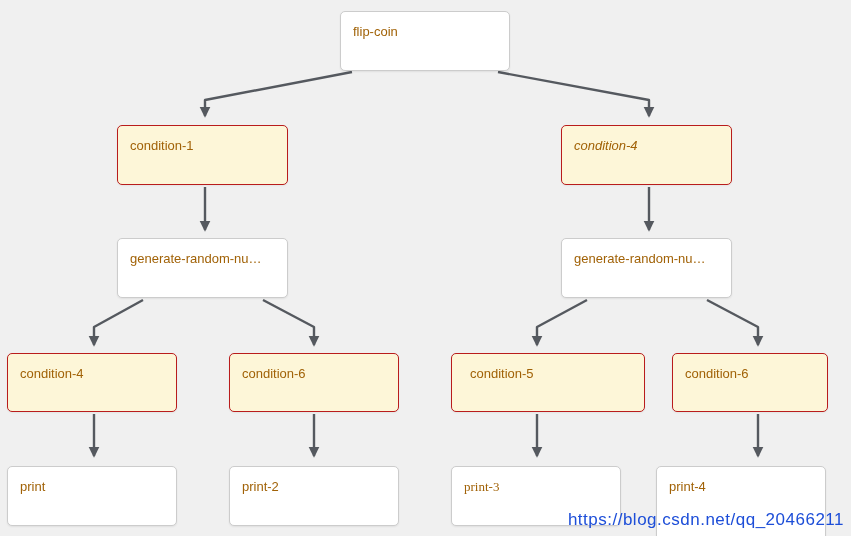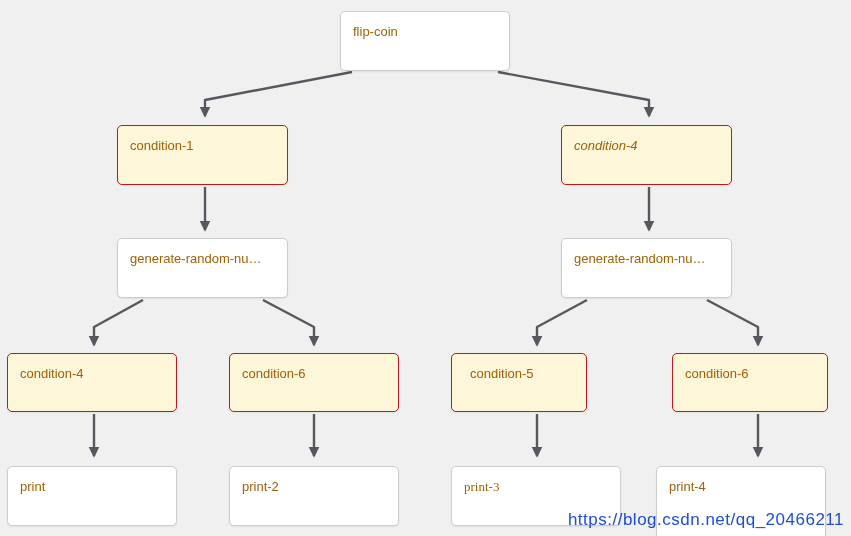--- a/index.html
+++ b/index.html
@@ -93,21 +93,21 @@
   <div class="node action" style="left:340px; top:11px;  width:170px; height:60px;">flip-coin</div>
 
   <div class="node condition" style="left:117px; top:125px; width:171px; height:60px;">condition-1</div>
   <div class="node condition" style="left:561px; top:125px; width:171px; height:60px;font-style:italic;">condition-4</div>
 
   <div class="node action" style="left:117px; top:238px; width:171px; height:60px;">generate-random-nu…</div>
   <div class="node action" style="left:561px; top:238px; width:171px; height:60px;">generate-random-nu…</div>
 
   <div class="node condition" style="left:7px;   top:353px; width:170px; height:59px;">condition-4</div>
   <div class="node condition" style="left:229px; top:353px; width:170px; height:59px;">condition-6</div>
-  <div class="node condition" style="left:451px; top:353px; width:136px; height:59px;padding-left:18px;">condition-5</div>
+  <div class="node condition" style="left:451px; top:353px; width:194px; height:59px;padding-left:18px;">condition-5</div>
   <div class="node condition" style="left:672px; top:353px; width:156px; height:59px;">condition-6</div>
 
   <div class="node action" style="left:7px;   top:466px; width:170px; height:60px;">print</div>
   <div class="node action" style="left:229px; top:466px; width:170px; height:60px;">print-2</div>
   <div class="node action" style="left:451px; top:466px; width:170px; height:60px;font-family:Liberation Serif, serif;">print-3</div>
   <div class="node action" style="left:656px; top:466px; width:170px; height:76px;">print-4</div>
 
   <div class="watermark">https://blog.csdn.net/qq_20466211</div>
 </div>
 

